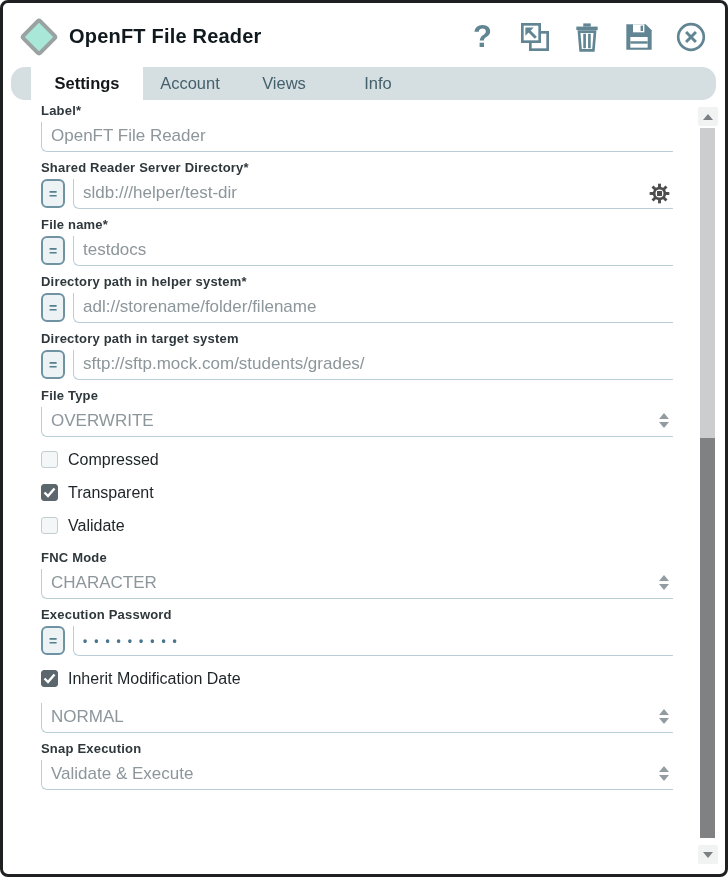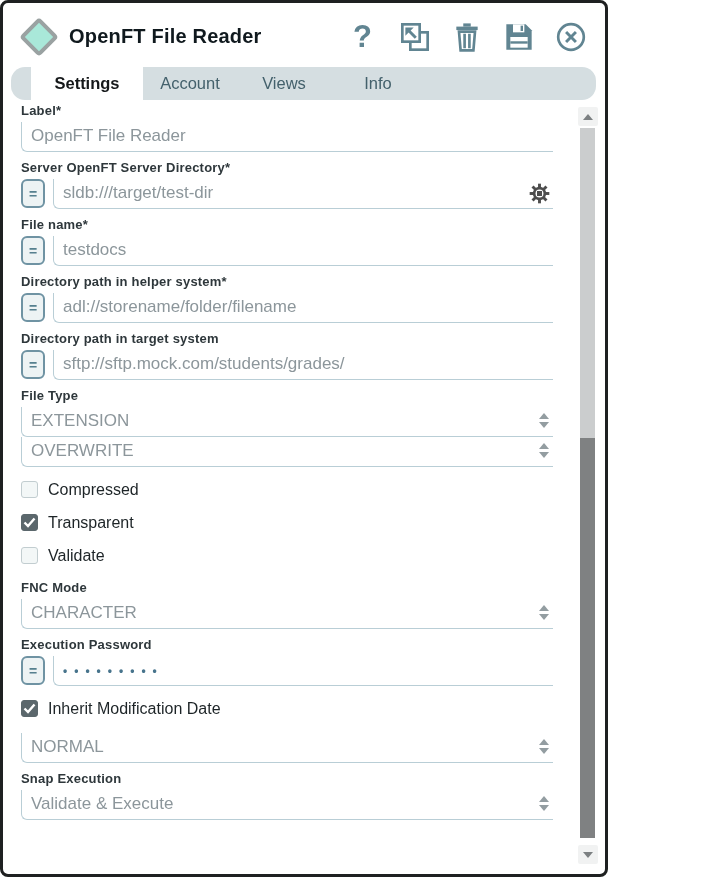--- a/index.html
+++ b/index.html
@@ -1,20 +1,20 @@
 <!DOCTYPE html>
 <html><head>
 <meta charset="utf-8">
 <style>
   html,body { margin:0; padding:0; background:#ffffff; }
   * { box-sizing:border-box; }
   body { font-family:"Liberation Sans", sans-serif; }
 
   .window {
-    width:608px; height:877px;
+    width:728px; height:877px;
     border:3px solid #1e2021; border-radius:8px;
     background:#ffffff; overflow:hidden;
     position:relative;
   }
 
   
   .header { display:flex; align-items:center; padding:13px 18px 8px 16px; height:62px; }
   .diamond {
     width:28px; height:28px; background:#a9e8d9;
     border:4px solid #9aa2a2; border-radius:4px;
@@ -35,21 +35,21 @@
   .tab {
     display:flex; align-items:center; justify-content:center;
     font-size:16.5px; color:#44616c; cursor:pointer; width:94px;
   }
   .tab.active {
     background:#ffffff; font-weight:700; color:#15181a; width:112px;
   }
 
   
   .body { position:relative; height:768px; }
-  .fields { margin:0 52px 0 18px; padding-top:0; }
+  .fields { margin:0 52px 0 38px; padding-top:0; }
 
   .f-label {
     font-size:13px; font-weight:700; color:#2e373b;
     line-height:16px; margin:8px 0 3px; letter-spacing:.2px;
   }
   .f-label.first { margin-top:3px; }
 
   .f-row { display:flex; align-items:stretch; height:30px; }
 
   .eq-btn {
@@ -150,25 +150,25 @@
   </div>
 
   <div class="body">
     <div class="fields">
         <div class="f-label first">Label*</div>
         <div class="f-row">
           <div class="input-box">
             <span class="input-val">OpenFT File Reader</span>
           </div>
         </div>
-        <div class="f-label">Server OpenFT Server Directory*</div>
-        <div class="f-row">
-          <div class="eq-btn">=</div>
-          <div class="input-box">
-            <span class="input-val">sldb:///target/test-dir</span>
+        <div class="f-label">Shared Reader Server Directory*</div>
+        <div class="f-row">
+          <div class="eq-btn">=</div>
+          <div class="input-box">
+            <span class="input-val">sldb:///helper/test-dir</span>
             <span class="gear"><svg width="23" height="23" viewBox="0 0 22 22">
                 <g fill="#4d4d4d">
                   <circle cx="11" cy="11" r="6.4"></circle>
                   <rect x="9.6" y="1.6" width="2.8" height="4"></rect>
                   <rect x="9.6" y="16.4" width="2.8" height="4"></rect>
                   <rect x="1.6" y="9.6" width="4" height="2.8"></rect>
                   <rect x="16.4" y="9.6" width="4" height="2.8"></rect>
                   <rect x="9.6" y="1.6" width="2.8" height="4" transform="rotate(45 11 11)"></rect>
                   <rect x="9.6" y="16.4" width="2.8" height="4" transform="rotate(45 11 11)"></rect>
                   <rect x="1.6" y="9.6" width="4" height="2.8" transform="rotate(45 11 11)"></rect>
@@ -196,29 +196,20 @@
         <div class="f-label">Directory path in target system</div>
         <div class="f-row">
           <div class="eq-btn">=</div>
           <div class="input-box">
             <span class="input-val">sftp://sftp.mock.com/students/grades/</span>
           </div>
         </div>
         <div class="f-label">File Type</div>
         <div class="f-row">
           <div class="input-box">
-            <span class="input-val">EXTENSION</span>
-            <span class="spinner">
-              <span class="up"></span>
-              <span class="down"></span>
-            </span>
-          </div>
-        </div>
-        <div class="f-row">
-          <div class="input-box">
             <span class="input-val">OVERWRITE</span>
             <span class="spinner">
               <span class="up"></span>
               <span class="down"></span>
             </span>
           </div>
         </div>
         <div class="checkbox-row">
           <span class="checkbox"></span>
           <span class="cb-label">Compressed</span>

